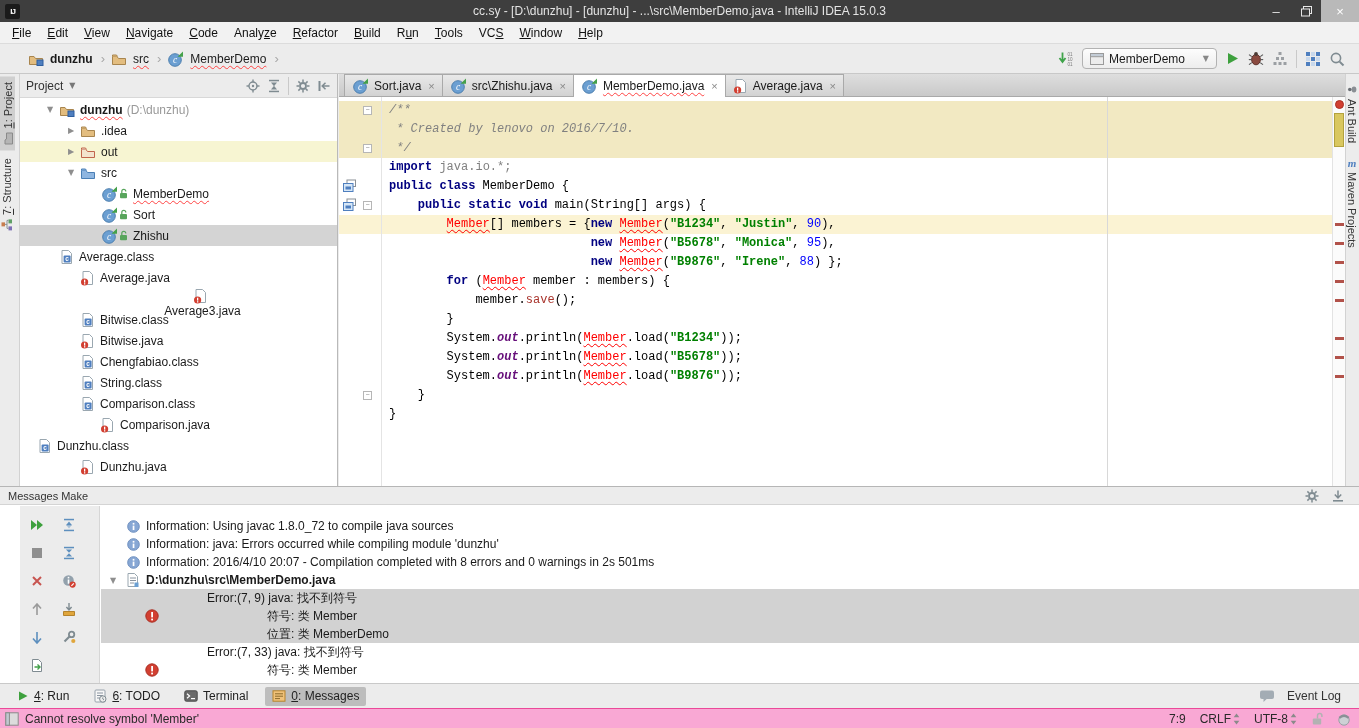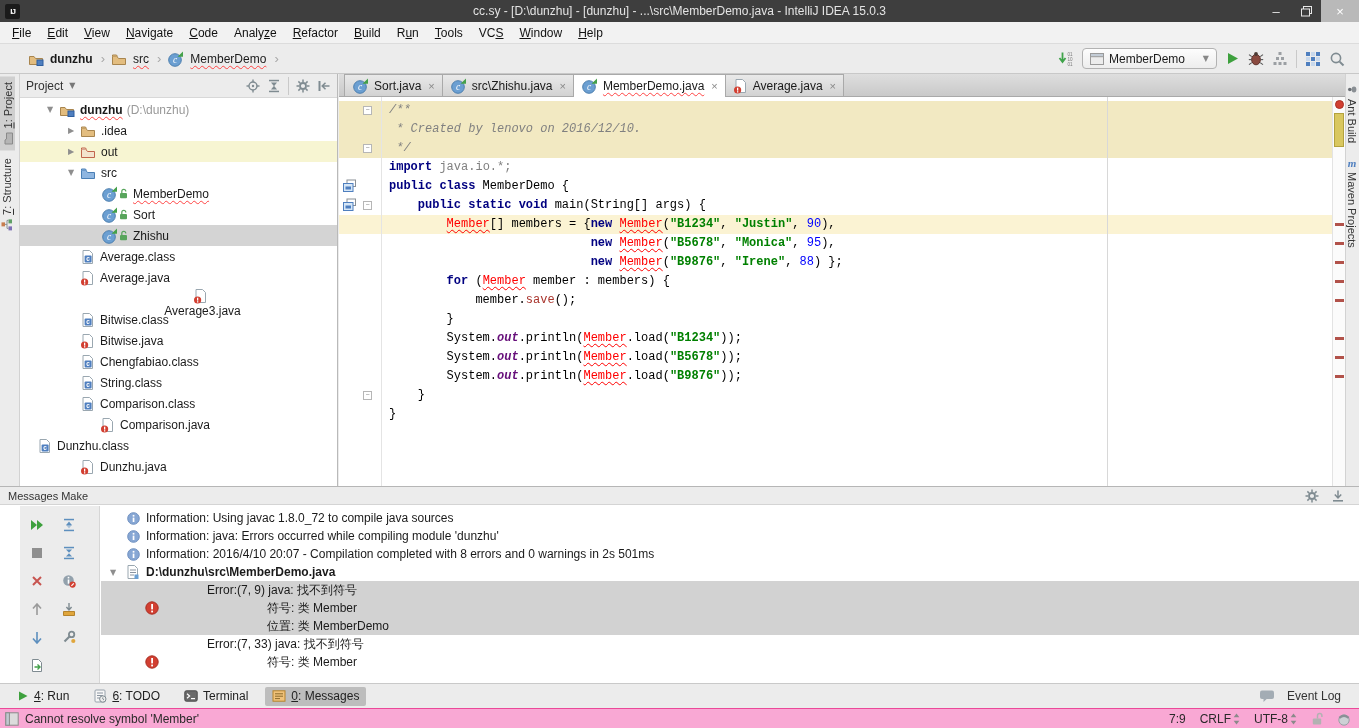--- a/index.html
+++ b/index.html
@@ -89,21 +89,21 @@
 .stripe-thumb{position:absolute;left:1px;top:16px;width:10px;height:34px;background:#d9c75f;border:1px solid #b3a23e}
 .smark{position:absolute;left:2px;width:9px;height:3px;background:#b2524a}
 
 
 .messages{position:absolute;left:0;top:486px;right:0;height:197px;background:#fff;border-top:1px solid #b6b6b6}
 .msg-header{position:absolute;left:0;top:0;right:0;height:18px;background:#ececec;border-bottom:1px solid #d4d4d4;display:flex;align-items:center;padding:0 8px;color:#333;font-size:11px}
 .msg-hicons{margin-left:auto;display:flex;gap:12px;align-items:center;margin-right:6px}
 .msg-body{position:absolute;left:20px;top:19px;right:0;bottom:0}
 .msg-tools{position:absolute;left:0;top:0;width:80px;bottom:0;background:#ececec;border-right:1px solid #d6d6d6}
 .mt{position:absolute;width:18px;height:18px;display:flex;align-items:center;justify-content:center;font-size:12px}
-.msg-content{position:absolute;left:81px;top:0;right:0;bottom:0;background:#fff;padding-top:3px}
+.msg-content{position:absolute;left:81px;top:0;right:0;bottom:0;background:#fff;padding-top:11px}
 .mrow{height:18px;display:flex;align-items:center;gap:6px}
 .mrow.info{padding-left:26px}
 .mrow.file{padding-left:6px;font-weight:bold}
 .eblock{position:relative}
 .eblock.sel{background:#d2d2d2}
 .erow-title{height:18px;line-height:18px;padding-left:106px}
 .erow-det{height:18px;line-height:18px;padding-left:166px}
 .eicon{position:absolute;left:44px;top:20px}
 .mtree-caret{color:#8e8e8e;font-size:8px;font-family:"DejaVu Sans",sans-serif;width:12px;text-align:center}
 
@@ -436,21 +436,21 @@
             </svg>
           </span>
           <span class="ic">
             <svg width="9" height="11" viewBox="0 0 9 11" xmlns="http://www.w3.org/2000/svg">
               <rect x="1" y="5" width="7" height="5.2" rx="1" fill="#58a55c"></rect>
               <path d="M2.8 5 V3.4 a2 2 0 0 1 4 0" fill="none" stroke="#58a55c" stroke-width="1.2"></path>
             </svg>
           </span>
           <span class="tlabel">Zhishu</span>
         </div>
-        <div class="trow" style="padding-left: 43px;">
+        <div class="trow" style="padding-left: 22px;">
           <span class="tarrow"></span>
           <span class="ic">
             <svg width="15" height="16" viewBox="0 0 15 16" xmlns="http://www.w3.org/2000/svg">
               <path d="M3 1.5 h6.5 l3 3 V14.5 H3 z" fill="#fff" stroke="#9aa7b0"></path>
               <rect x="4.6" y="6.5" width="7" height="7" rx="1" fill="#4f7fbf"></rect>
               <text x="8.1" y="12" font-size="6.5" fill="#fff" text-anchor="middle" font-weight="bold">c</text>
             </svg>
           </span>
           <span class="tlabel">Average.class</span>
         </div>
@@ -616,21 +616,21 @@
               <rect x="4" y="13.2" width="1.3" height="1.3" fill="#fff"></rect>
             </svg>
           </span>
           <span>Average.java</span>
           <span class="x">×</span>
         </div>
       </div>
     <div class="edbody" id="edbody">
       <div class="codewrap" id="code">
           <div class="cl band"><span class="fold">−</span><span class="tk-c">/**</span></div>
-          <div class="cl band"><span class="tk-c"> * Created by lenovo on 2016/12/10.</span></div>
+          <div class="cl band"><span class="tk-c"> * Created by lenovo on 2016/7/10.</span></div>
           <div class="cl band"><span class="fold">−</span><span class="tk-c"> */</span></div>
           <div class="cl"><span class="tk-k">import</span><span class="tk-g"> java.io.*;</span></div>
           <div class="cl"><span class="tk-k">public class</span><span class="tk-p"> MemberDemo {</span></div>
           <div class="cl"><span class="fold">−</span><span class="tk-p">    </span><span class="tk-k">public static void</span><span class="tk-p"> main(String[] args) {</span></div>
           <div class="cl hline"><span class="tk-p">        </span><span class="tk-e">Member</span><span class="tk-p">[] members = {</span><span class="tk-k">new</span><span class="tk-p"> </span><span class="tk-e">Member</span><span class="tk-p">(</span><span class="tk-s">"B1234"</span><span class="tk-p">, </span><span class="tk-s">"Justin"</span><span class="tk-p">, </span><span class="tk-n">90</span><span class="tk-p">),</span></div>
           <div class="cl"><span class="tk-p">                            </span><span class="tk-k">new</span><span class="tk-p"> </span><span class="tk-e">Member</span><span class="tk-p">(</span><span class="tk-s">"B5678"</span><span class="tk-p">, </span><span class="tk-s">"Monica"</span><span class="tk-p">, </span><span class="tk-n">95</span><span class="tk-p">),</span></div>
           <div class="cl"><span class="tk-p">                            </span><span class="tk-k">new</span><span class="tk-p"> </span><span class="tk-e">Member</span><span class="tk-p">(</span><span class="tk-s">"B9876"</span><span class="tk-p">, </span><span class="tk-s">"Irene"</span><span class="tk-p">, </span><span class="tk-n">88</span><span class="tk-p">) };</span></div>
           <div class="cl"><span class="tk-p">        </span><span class="tk-k">for</span><span class="tk-p"> (</span><span class="tk-e">Member</span><span class="tk-p"> member : members) {</span></div>
           <div class="cl"><span class="tk-p">            member.</span><span class="tk-r">save</span><span class="tk-p">();</span></div>
           <div class="cl"><span class="tk-p">        }</span></div>

